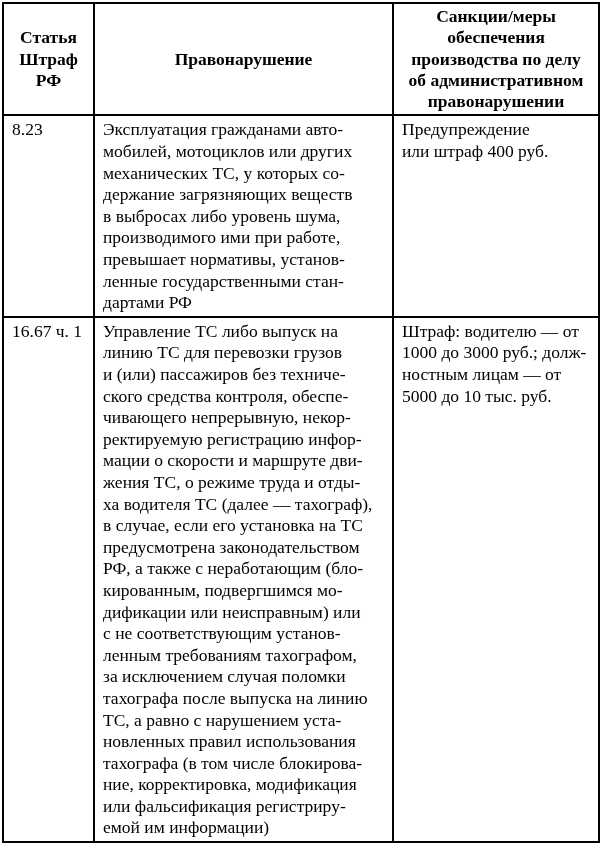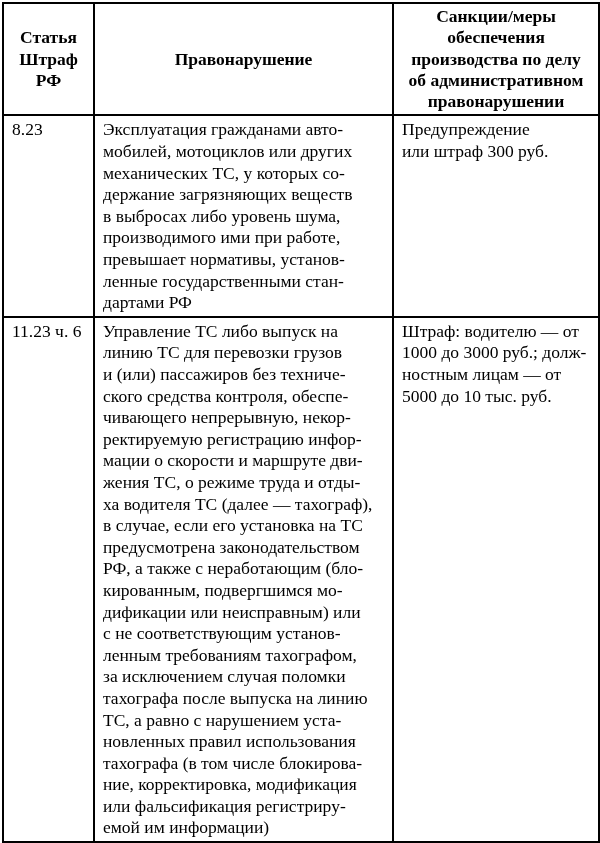--- a/index.html
+++ b/index.html
@@ -76,24 +76,24 @@
       <td class="violation-cell">Эксплуатация гражданами авто-
 мобилей, мотоциклов или других
 механических ТС, у которых со-
 держание загрязняющих веществ
 в выбросах либо уровень шума,
 производимого ими при работе,
 превышает нормативы, установ-
 ленные государственными стан-
 дартами РФ</td>
       <td class="sanction-cell">Предупреждение
-или штраф 300 руб.</td>
+или штраф 400 руб.</td>
     </tr>
     <tr class="body-row-2">
-      <td class="article-cell">11.23 ч. 6</td>
+      <td class="article-cell">16.67 ч. 1</td>
       <td class="violation-cell">Управление ТС либо выпуск на
 линию ТС для перевозки грузов
 и (или) пассажиров без техниче-
 ского средства контроля, обеспе-
 чивающего непрерывную, некор-
 ректируемую регистрацию инфор-
 мации о скорости и маршруте дви-
 жения ТС, о режиме труда и отды-
 ха водителя ТС (далее — тахограф),
 в случае, если его установка на ТС

